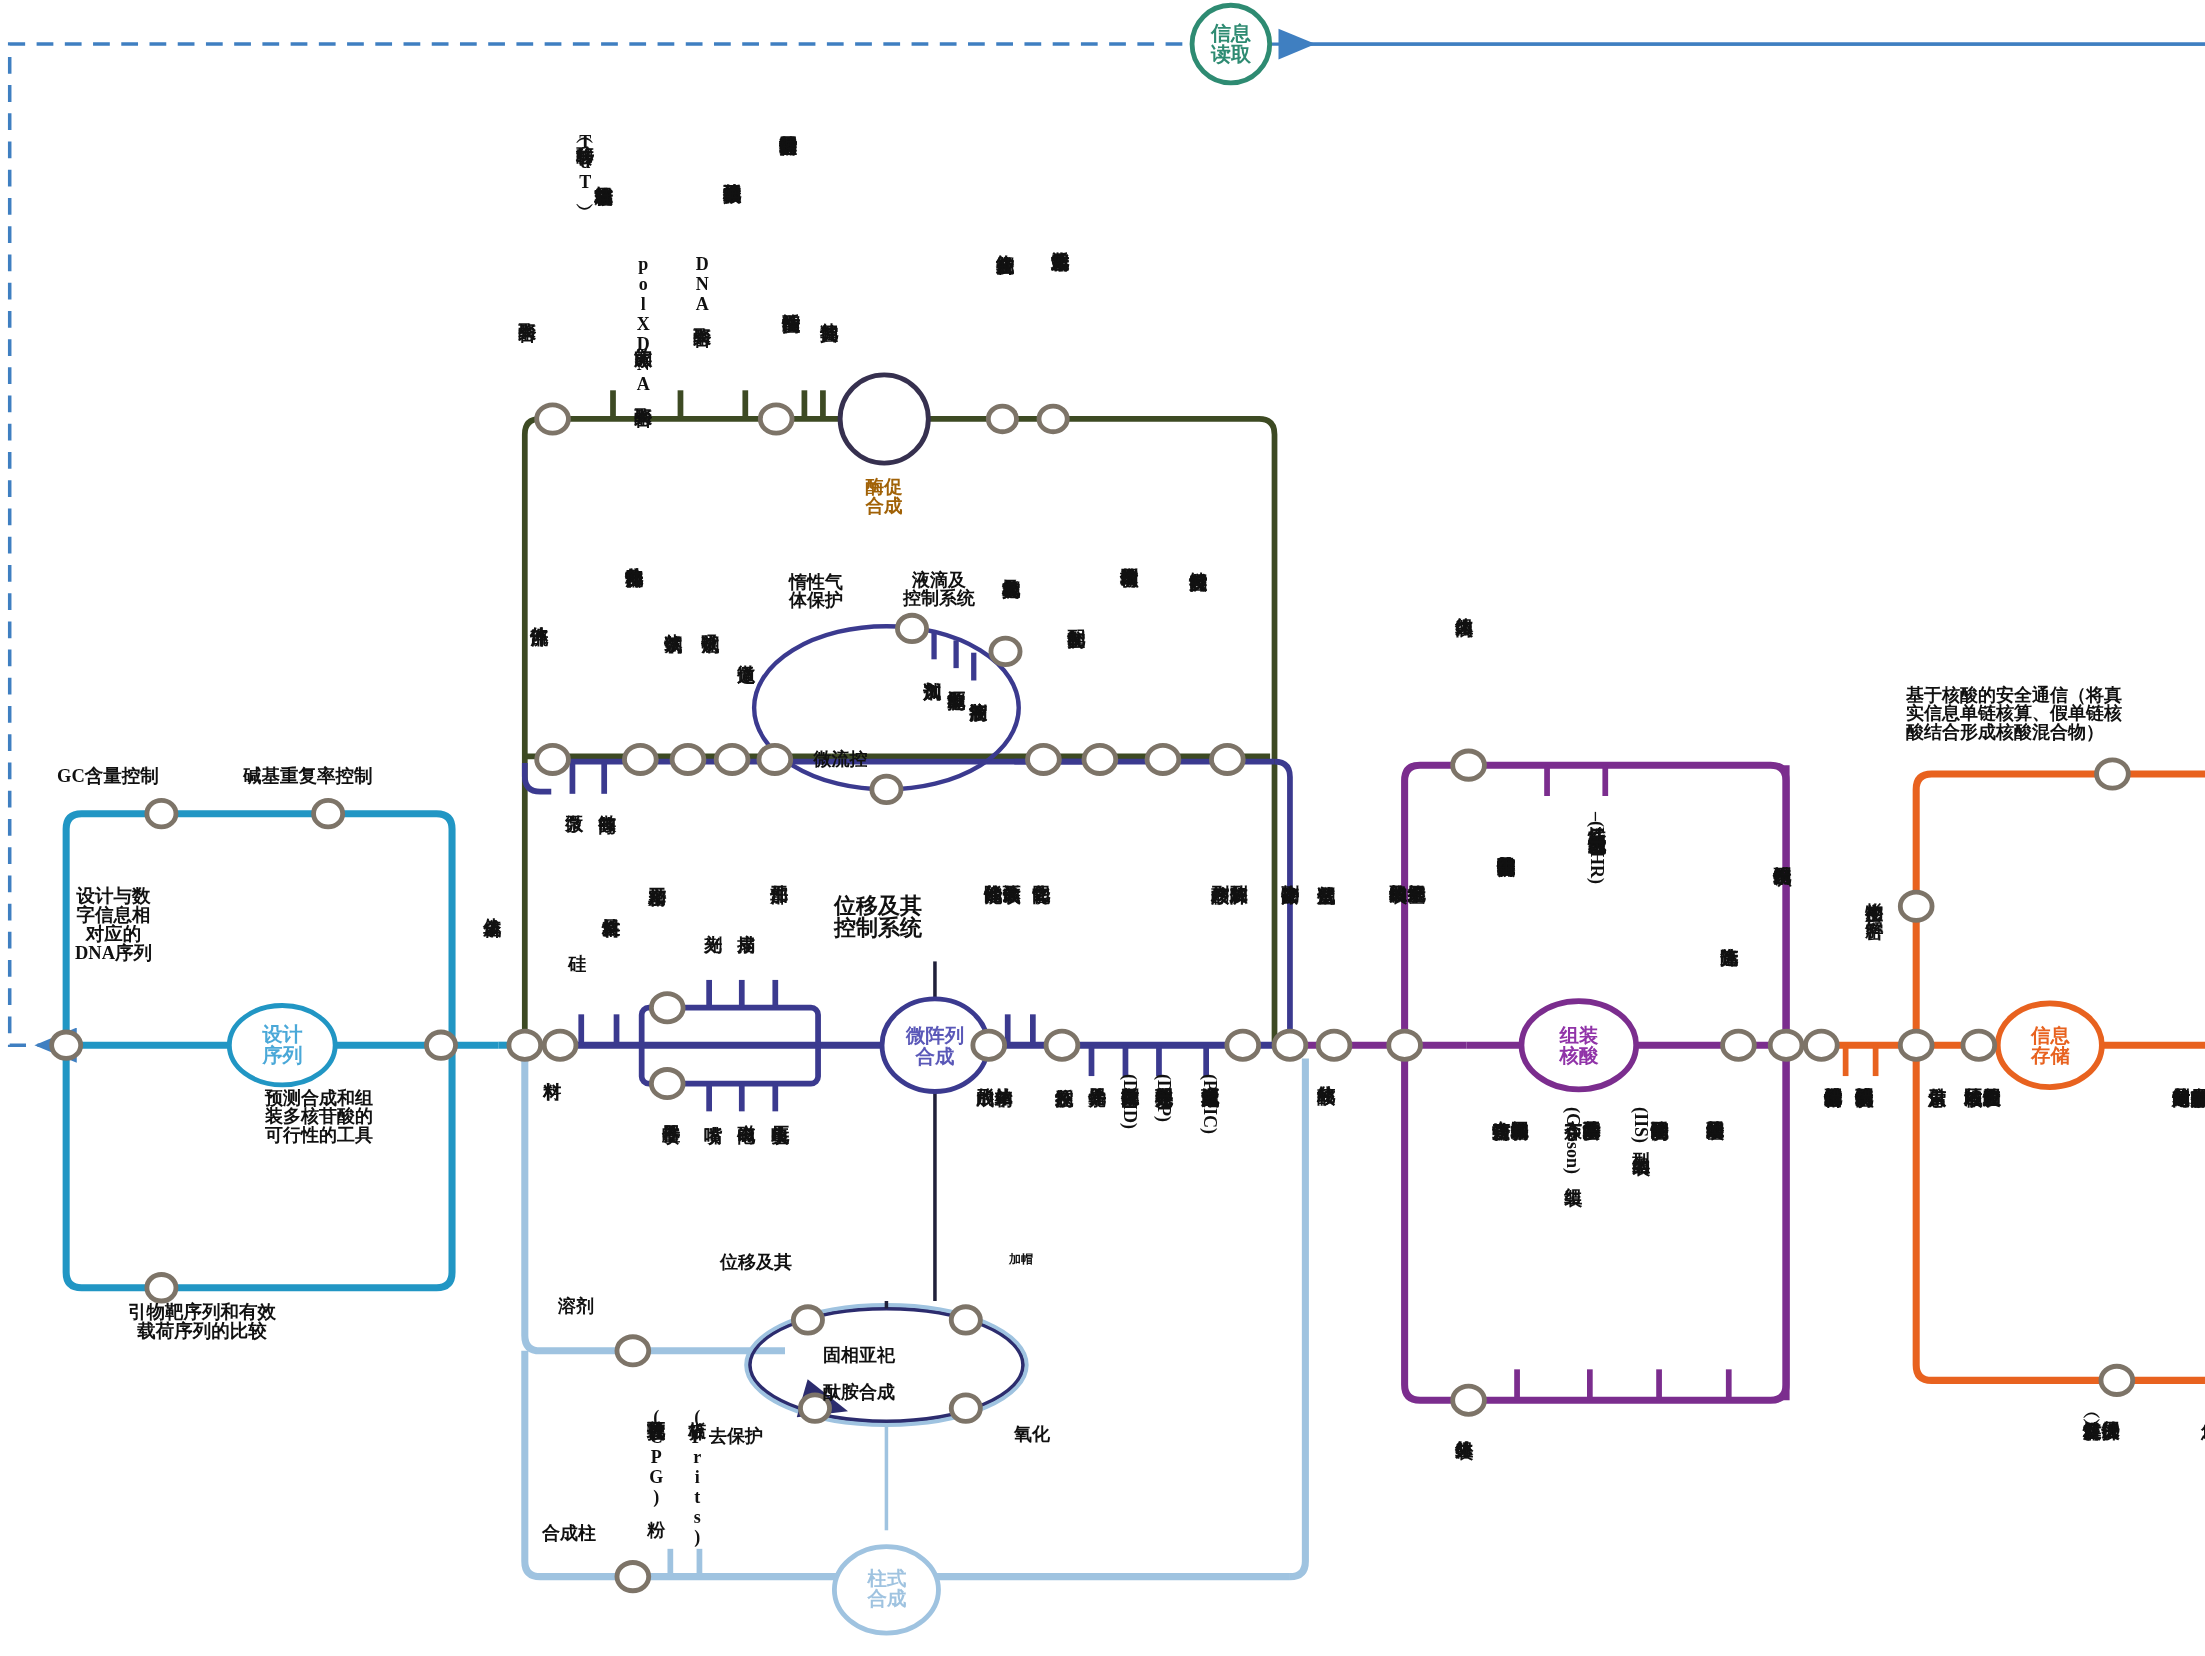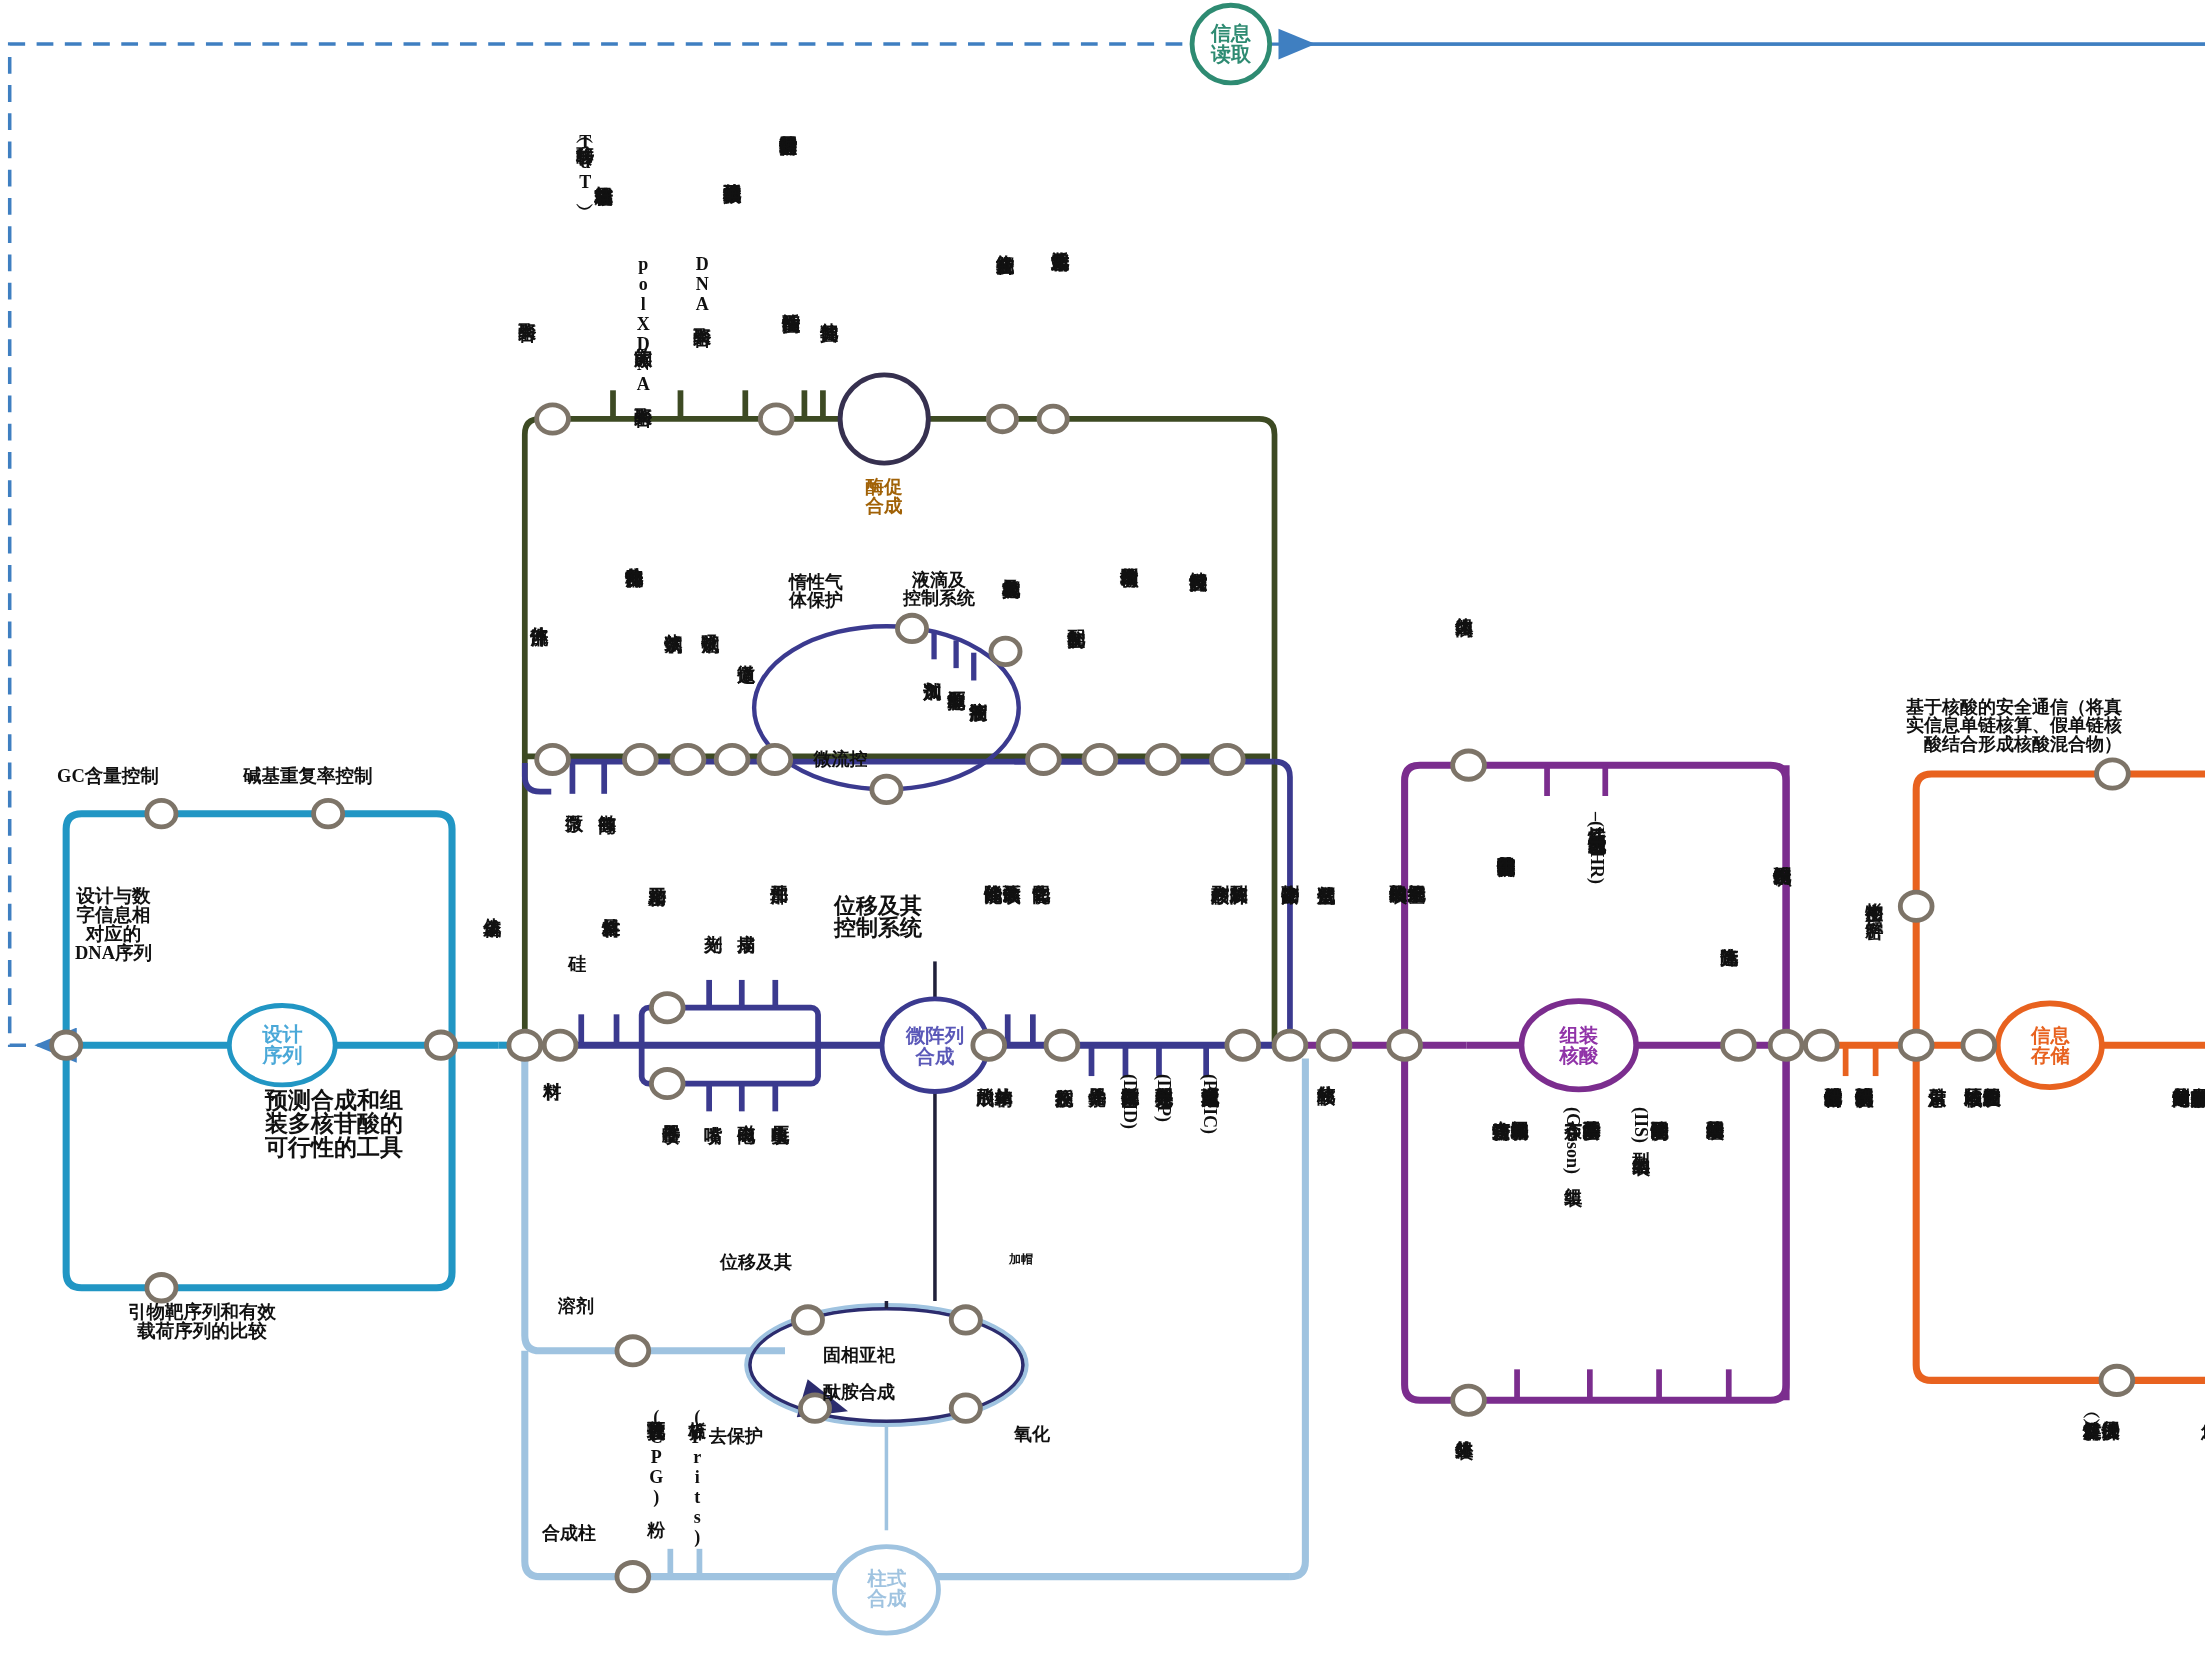--- a/index.html
+++ b/index.html
@@ -245,21 +245,21 @@
     <span>读取</span>
   </div>
 </div>
 
 <div class="lbl h" style="left:57px;top:767px;font-size:18.5px;">GC含量控制</div>
 <div class="lbl h" style="left:243px;top:767px;font-size:18.5px;">碱基重复率控制</div>
 <div class="lbl h" style="left:75px;top:887px;font-size:18.5px;text-align:center;">设计与数
 字信息相
 对应的
 DNA序列</div>
-<div class="lbl h" style="left:265px;top:1089px;font-size:23px;text-align:center;">预测合成和组
+<div class="lbl h" style="left:265px;top:1089px;font-size:18px;text-align:center;">预测合成和组
 装多核苷酸的
 可行性的工具</div>
 <div class="lbl h" style="left:128px;top:1303px;font-size:18.5px;text-align:center;">引物靶序列和有效
 载荷序列的比较</div>
 
 <div class="hub" style="left:243px;top:1012px;width:79px;height:66px;color:#4aa8d8;font-size:20px;">
   <div>
     <span>设计</span>
     <span>序列</span>
   </div>
@@ -435,21 +435,21 @@
 <div class="hub" style="left:1534px;top:1013px;width:90px;height:66px;color:#9033a8;font-size:19.4px;">
   <div style="line-height:1.05;">
     <span>组装</span>
     <span>核酸</span>
   </div>
 </div>
 
 <div class="lbl v" style="left:1855px;top:1074px;font-size:18px;">基于错配识别内切酶的纷错</div>
 <div class="lbl v" style="left:1824px;top:1074px;font-size:18px;">基于错配结合蛋白的纷错</div>
 
-<div class="lbl h" style="left:1906px;top:686px;font-size:18px;text-align:right;margin-top:12px;">基于核酸的安全通信（将真
+<div class="lbl h" style="left:1906px;top:686px;font-size:18px;text-align:left;">基于核酸的安全通信（将真
 实信息单链核算、假单链核
 酸结合形成核酸混合物）</div>
 <div class="lbl v" style="left:1865px;top:889px;font-size:18px;">生物加密／解密</div>
 <div class="lbl v" style="left:1928px;top:1074px;font-size:18px;">索引信息</div>
 <div class="lbl v" style="left:1964px;top:1074px;font-size:18px;">设置和应用的
 校准区域的</div>
 <div class="lbl v" style="left:2172px;top:1074px;font-size:18px;">在多核苷酸日志中
 创建的时间记录</div>
 <div class="lbl v" style="left:2083px;top:1407px;font-size:18px;">保护层的设计
 （非反应性材料）</div>

